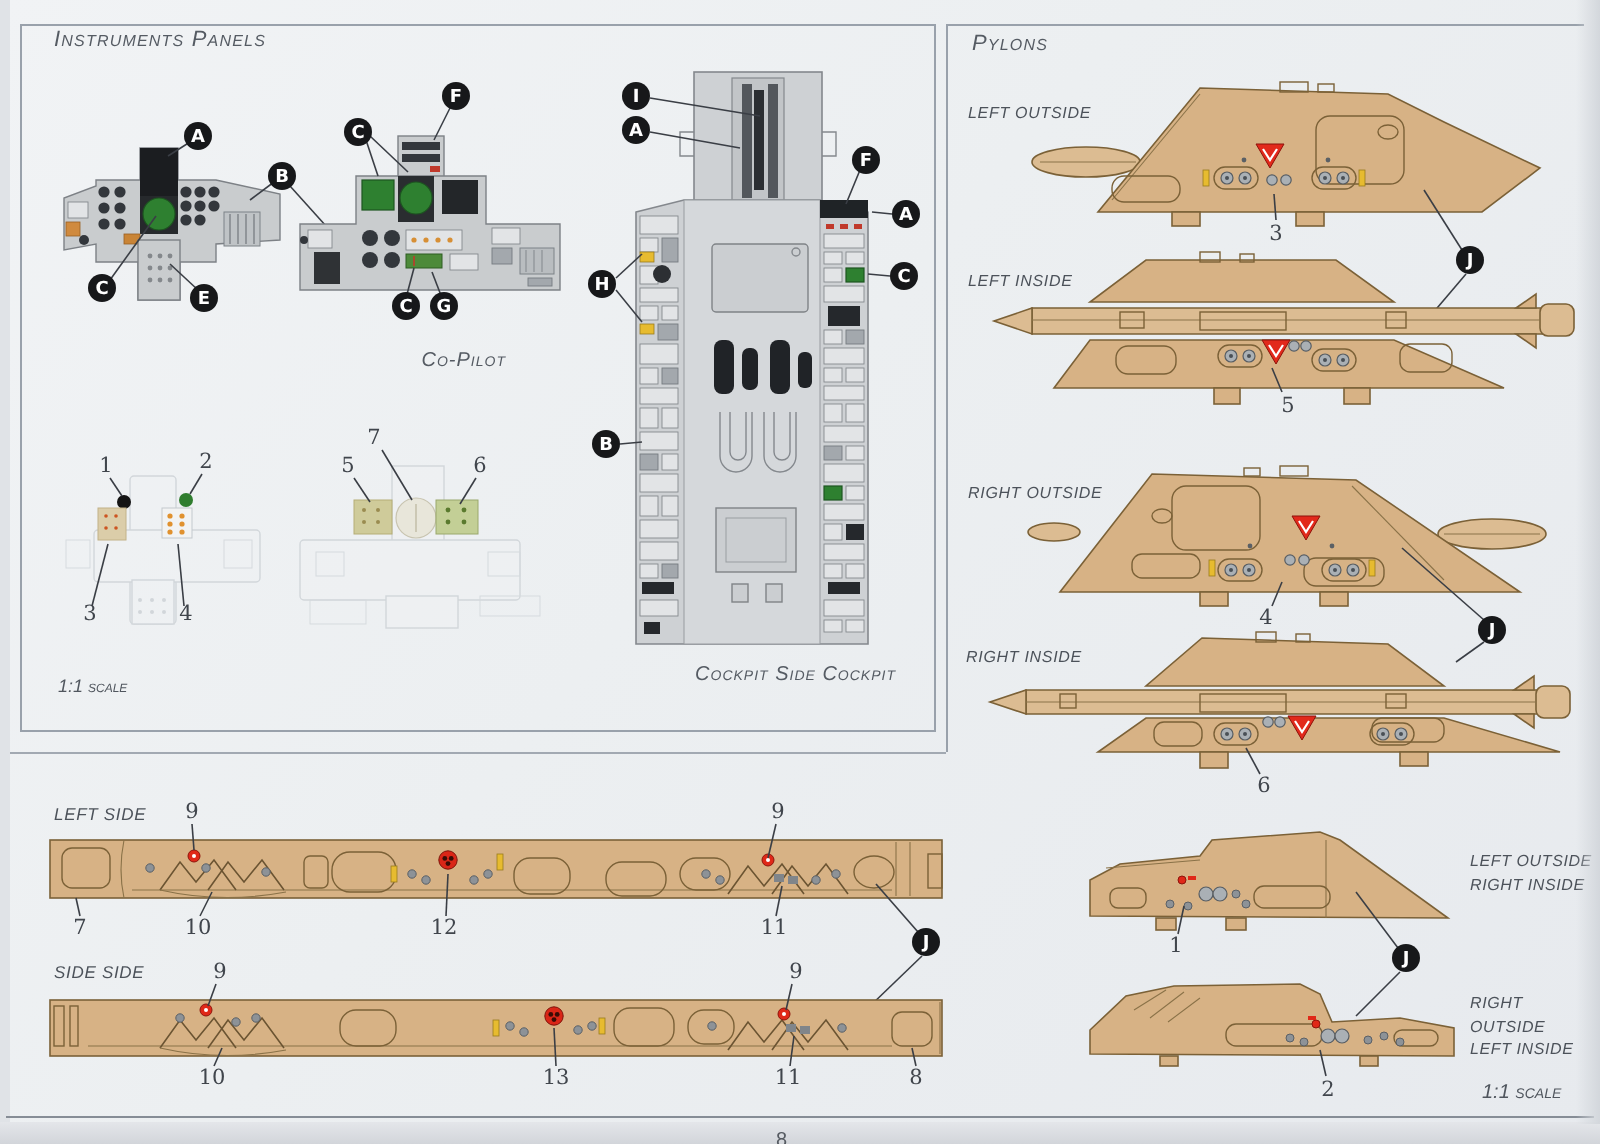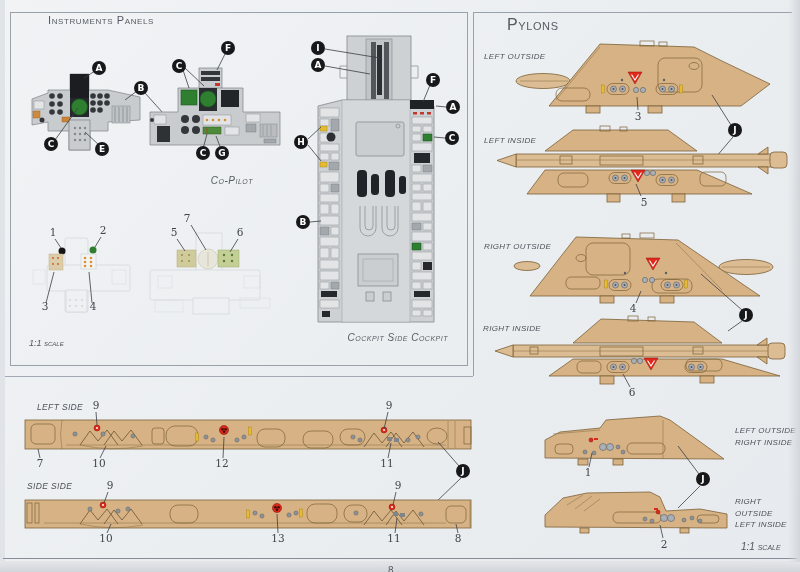--- a/index.html
+++ b/index.html
@@ -13,22 +13,22 @@
   #bottom-rule{position:absolute;left:3px;top:558px;width:794px;height:0;
          border-top:1.3px solid #868d96;}
   #page-bottom-edge{position:absolute;left:0;top:561px;width:800px;height:11px;
          background:linear-gradient(#e4e6ea,#d2d5da);}
   #page-num{position:absolute;left:388px;top:565px;font-size:10px;color:#565b62;}
   .box{position:absolute;border:1px solid #99a1ab;}
   #box-instruments{left:10px;top:12px;width:456px;height:352px;}
   #rightbox-left-border{position:absolute;left:473px;top:12px;width:0;height:364px;border-left:1px solid #99a1ab;}
   #rightbox-top-border{position:absolute;left:473px;top:12px;width:319px;height:0;border-top:1px solid #99a1ab;}
   #bottom-divider{position:absolute;left:5px;top:376px;width:468px;height:0;border-top:1px solid #a2a9b2;}
-  .title{position:absolute;font-variant:small-caps;
-         color:#555b63;font-size:10.5px;letter-spacing:.6px;margin-left:21px;}
+  .title{position:absolute;font-style:italic;font-variant:small-caps;
+         color:#555b63;font-size:10.5px;letter-spacing:.6px;}
   .lbl{position:absolute;font-style:italic;color:#4c525a;font-size:8px;letter-spacing:.35px;}
   .lbl2{position:absolute;font-style:italic;color:#4c525a;font-size:8px;letter-spacing:.3px;line-height:11.5px;}
   .scale{position:absolute;font-style:italic;font-variant:small-caps;color:#50565e;}
   .cap{position:absolute;font-style:italic;font-variant:small-caps;color:#555b63;
        font-size:10px;letter-spacing:.5px;text-align:right;}
   svg{position:absolute;left:0;top:0;}
   
   .tan{fill:#d7b285;stroke:#7b6137;stroke-width:.8;}
   .tan2{fill:#dcbc92;stroke:#7b6137;stroke-width:.8;}
   .oln{fill:none;stroke:#7b6137;stroke-width:.7;}
@@ -672,40 +672,40 @@
       <text x="110" y="489" class="num">9</text>
       <text x="106" y="542" class="num">10</text>
       <text x="278" y="542" class="num">13</text>
       <text x="398" y="489" class="num">9</text>
       <text x="394" y="542" class="num">11</text>
       <text x="458" y="542" class="num">8</text>
     </g>
   </svg>
 
   <div class="title" style="left:27px;top:14px;font-size:11px;">Instruments Panels</div>
-  <div class="title" style="left:486px;top:16px;font-size:16px;">Pylons</div>
+  <div class="title" style="left:486px;top:16px;font-size:11px;">Pylons</div>
   <div class="cap" style="left:183px;top:175px;width:70px;">Co-Pilot</div>
   <div class="cap" style="left:318px;top:332px;width:130px;">Cockpit Side Cockpit</div>
   <div class="scale" style="left:29px;top:338px;font-size:9px;">1:1 scale</div>
   <div class="scale" style="left:741px;top:541px;font-size:10px;">1:1 scale</div>
 
   <div class="lbl" style="left:484px;top:52px;">LEFT OUTSIDE</div>
   <div class="lbl" style="left:484px;top:136px;">LEFT INSIDE</div>
   <div class="lbl" style="left:484px;top:242px;">RIGHT OUTSIDE</div>
   <div class="lbl" style="left:483px;top:324px;">RIGHT INSIDE</div>
 
   <div class="lbl2" style="left:735px;top:425px;">
     <span>LEFT OUTSIDE</span><br>
     <span>RIGHT INSIDE</span>
   </div>
   <div class="lbl2" style="left:735px;top:496px;">
     <span>RIGHT OUTSIDE</span><br>
     <span>LEFT INSIDE</span>
   </div>
 
-  <div class="lbl" style="left:37px;top:402px;font-size:8.5px;text-align:right;">LEFT SIDE</div>
+  <div class="lbl" style="left:27px;top:402px;font-size:8.5px;text-align:right;">LEFT SIDE</div>
   <div class="lbl" style="left:27px;top:481px;font-size:8.5px;">SIDE SIDE</div>
 
   <div id="bottom-rule"></div>
   <div id="page-bottom-edge"></div>
   <div id="page-num">8</div>
   <div id="paper-right-edge"></div>
 </div>
 
 </body></html>

